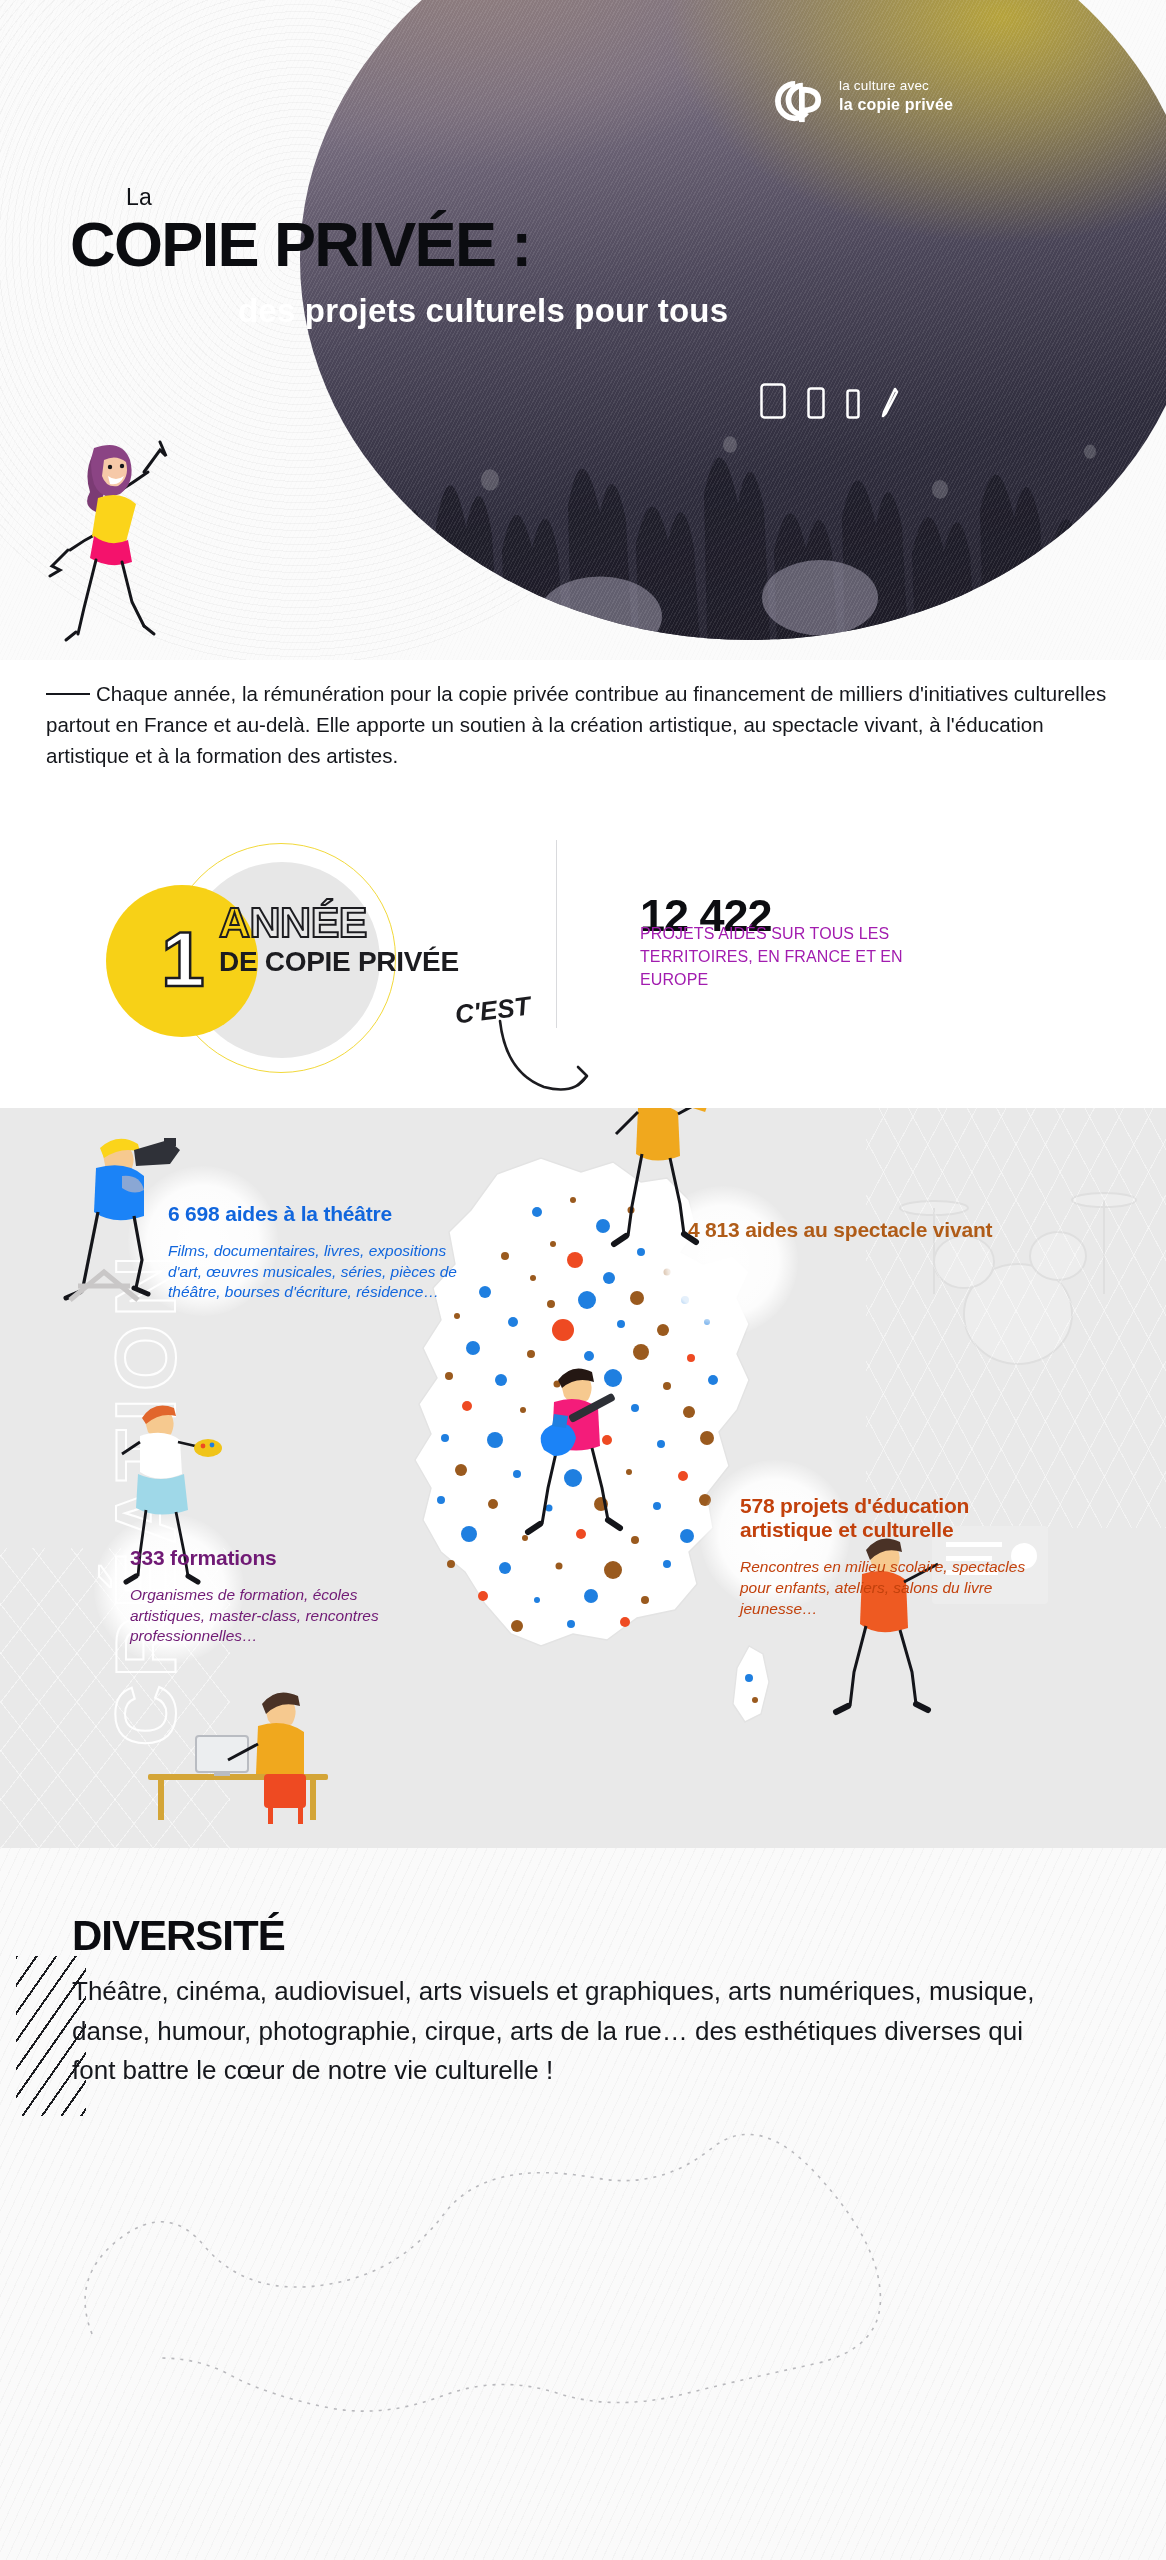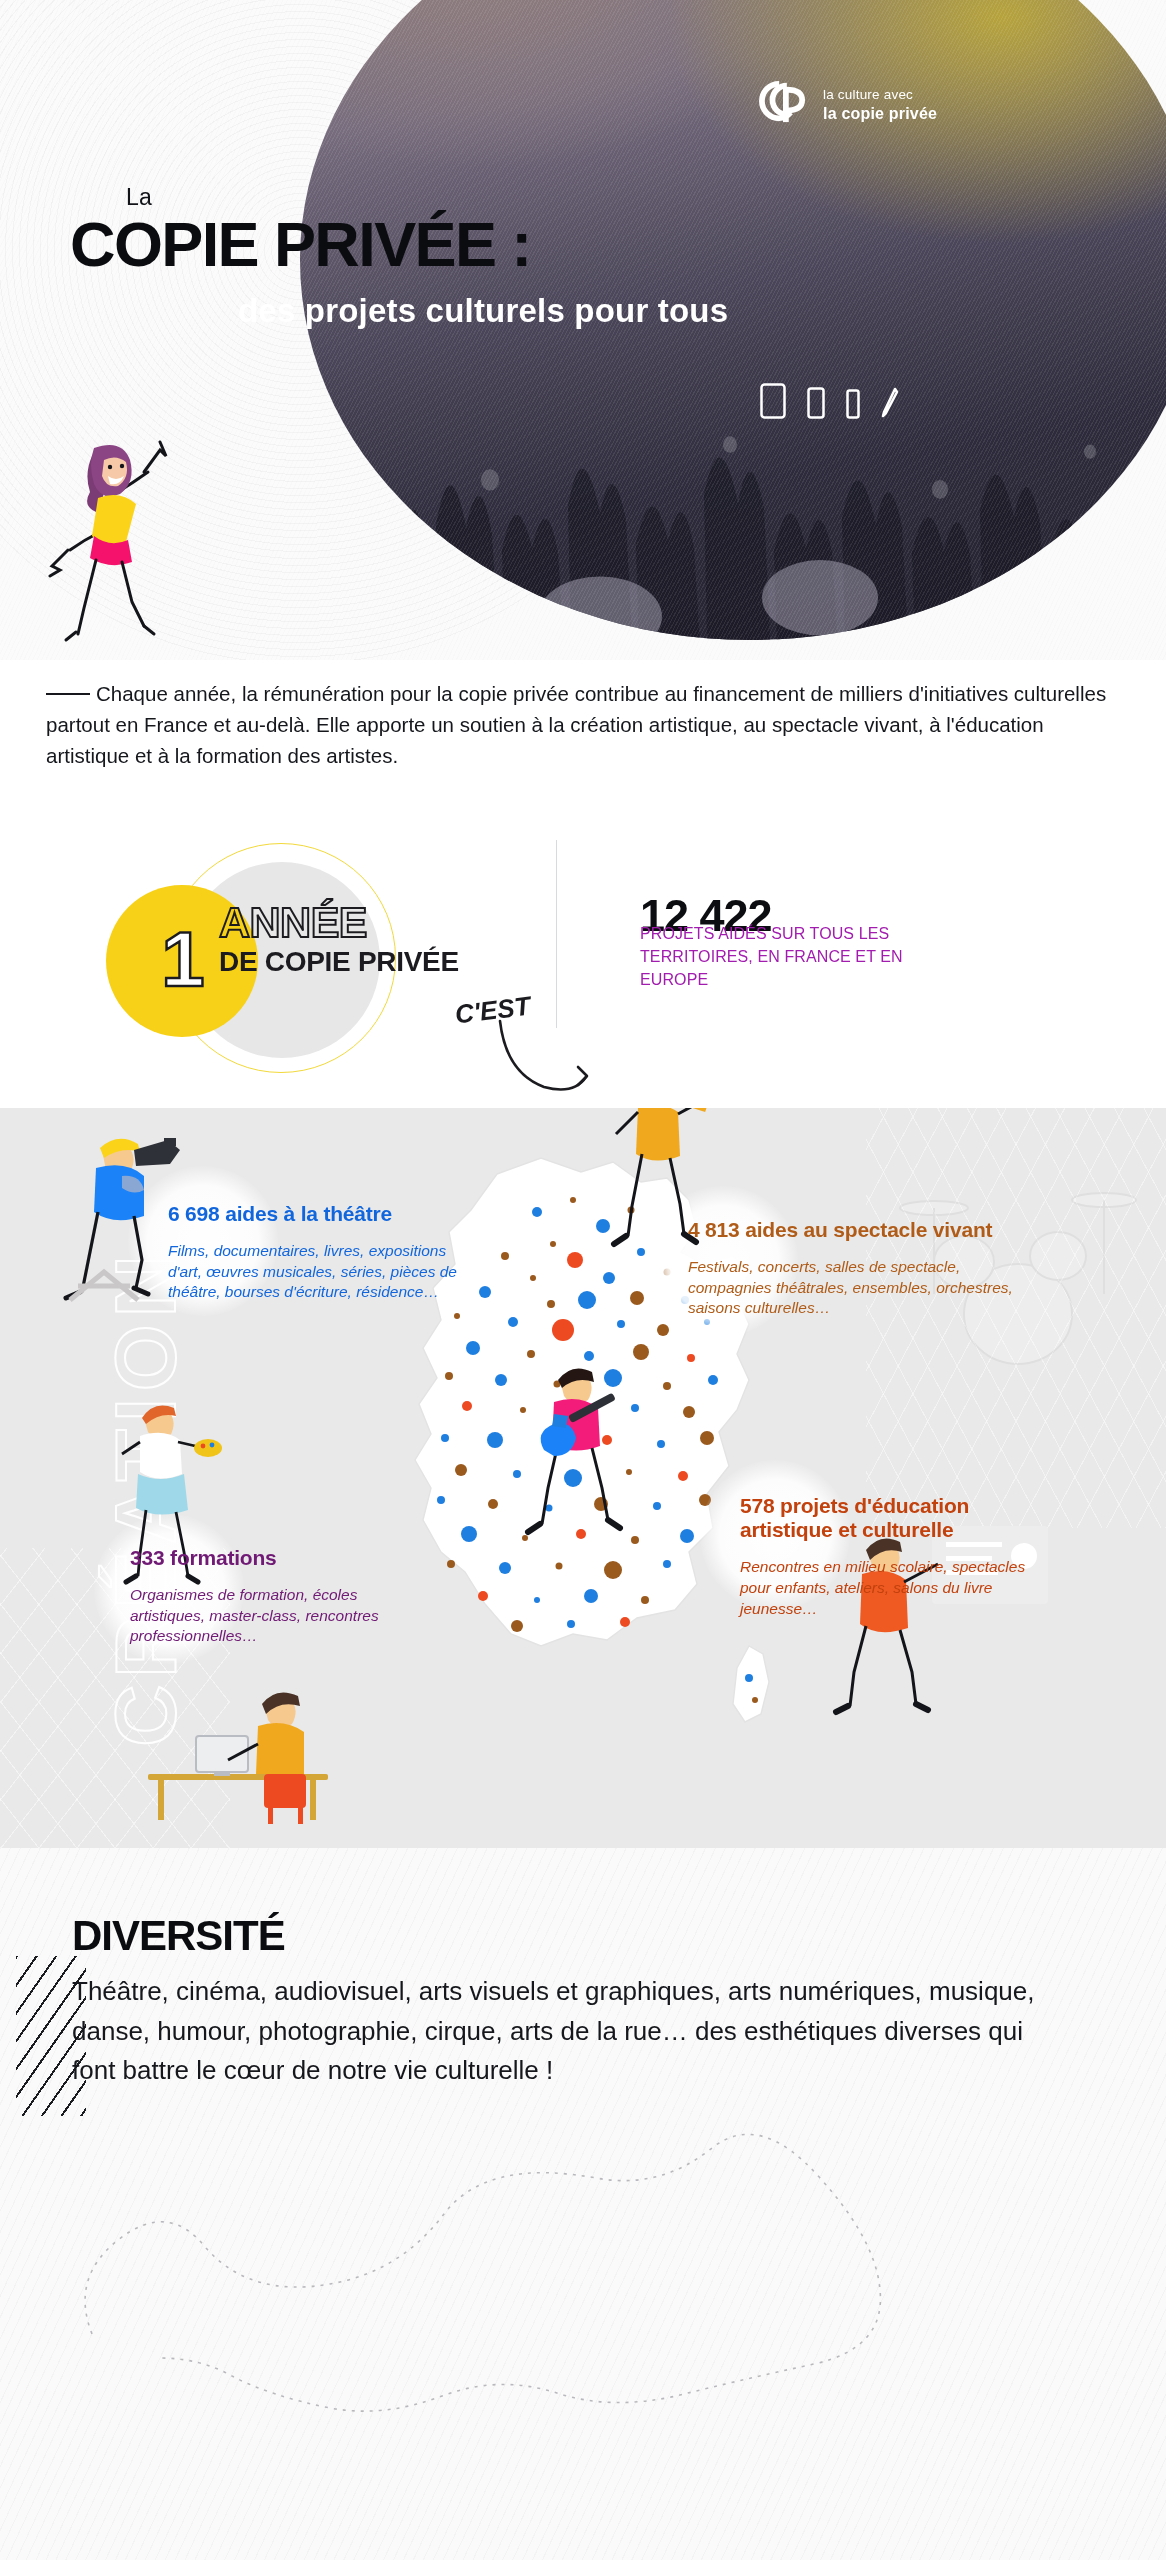--- a/index.html
+++ b/index.html
@@ -48,22 +48,22 @@
   }
   .hero-rings {
     position: absolute; left: -120px; top: -170px;
     width: 840px; height: 840px;
     border-radius: 50%;
     background: repeating-radial-gradient(circle at 50% 50%, rgba(0,0,0,0.030) 0px, rgba(0,0,0,0.030) 1px, rgba(0,0,0,0) 1px, rgba(0,0,0,0) 7px);
     pointer-events: none;
   }
 
   .logo {
-    position: absolute; left: 754px; top: 78px;
-    display: flex; align-items: flex-end; gap: 11px;
+    position: absolute; left: 770px; top: 78px;
+    display: flex; align-items: flex-start; gap: 11px;
     color: #ffffff;
   }
   .logo-mark { width: 58px; height: 46px; }
   .logo-txt-1 { font-size: 13.5px; letter-spacing: .2px; line-height: 1.25; }
   .logo-txt-2 { font-size: 16px; font-weight: bold; letter-spacing: .2px; line-height: 1.25; }
 
   .hero-la {
     position: absolute; left: 126px; top: 184px;
     font-size: 23px; color: #111318; letter-spacing: .2px;
   }
@@ -521,21 +521,20 @@
         <span>aides à la théâtre</span>
       </div>
       <div class="c-body">Films, documentaires, livres, expositions d'art, œuvres musicales, séries, pièces de théâtre, bourses d'écriture, résidence…</div>
     </div>
 
     <div class="callout co-spectacle">
       <div class="c-title">
         <span class="num">4 813</span>
         <span>aides au spectacle vivant</span>
       </div>
-      <div class="c-body">Festivals, concerts, salles de spectacle, compagnies théâtrales, ensembles, orchestres, saisons culturelles…</div>
     </div>
 
     <div class="callout co-formation">
       <div class="c-title">
         <span class="num">333</span>
         <span>formations</span>
       </div>
       <div class="c-body">Organismes de formation, écoles artistiques, master-class, rencontres professionnelles…</div>
     </div>
 

